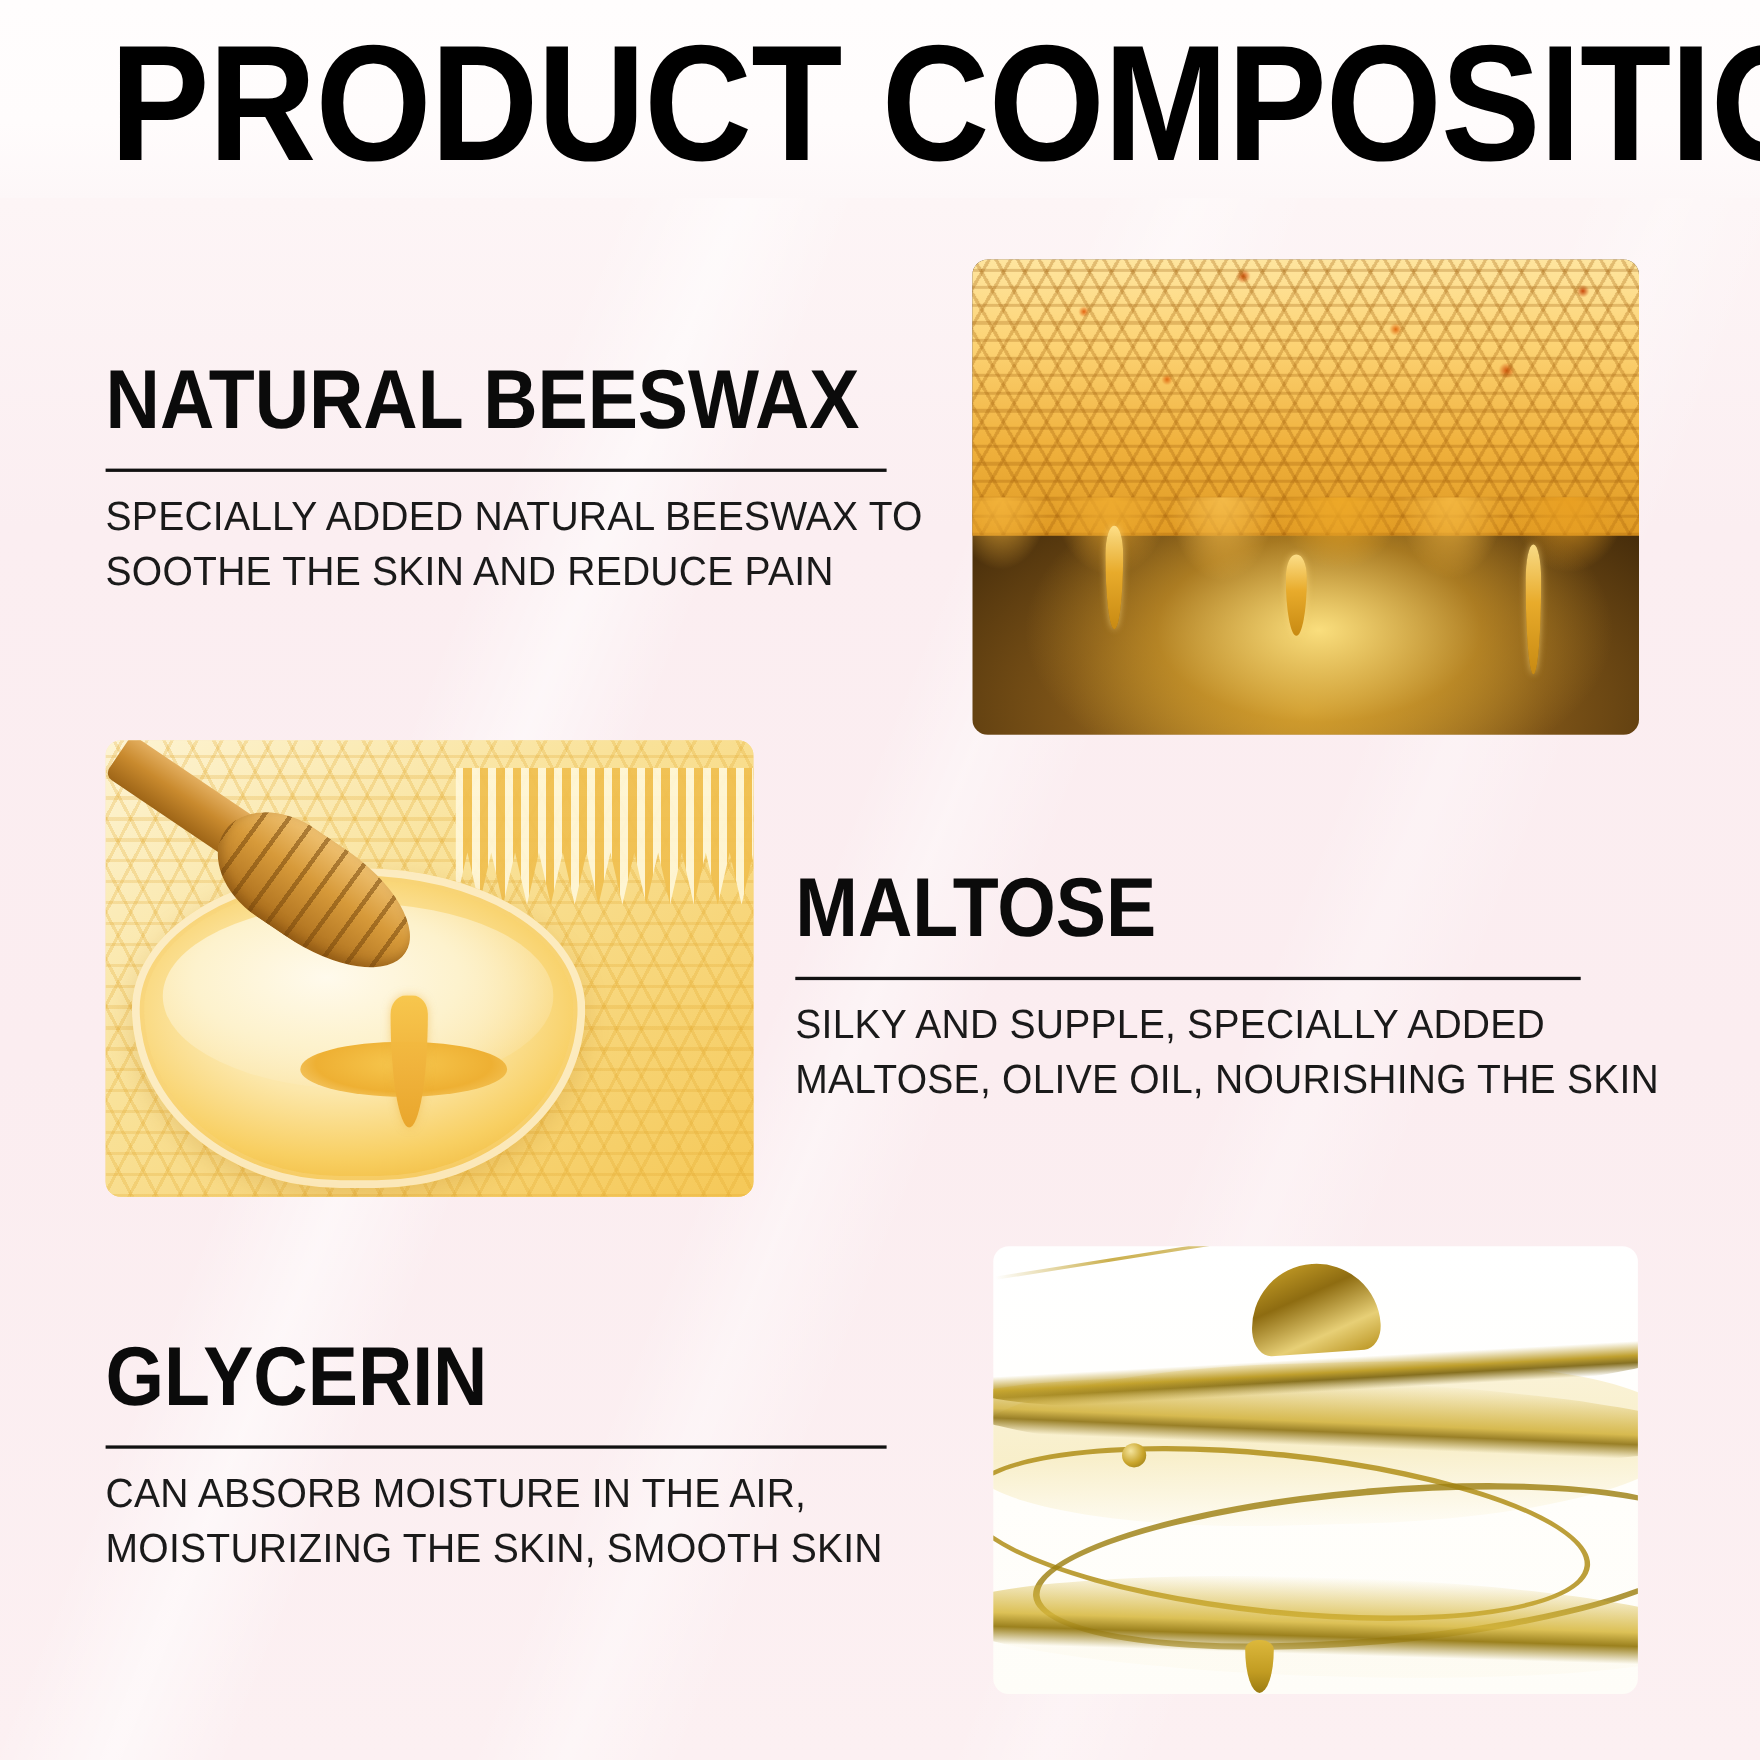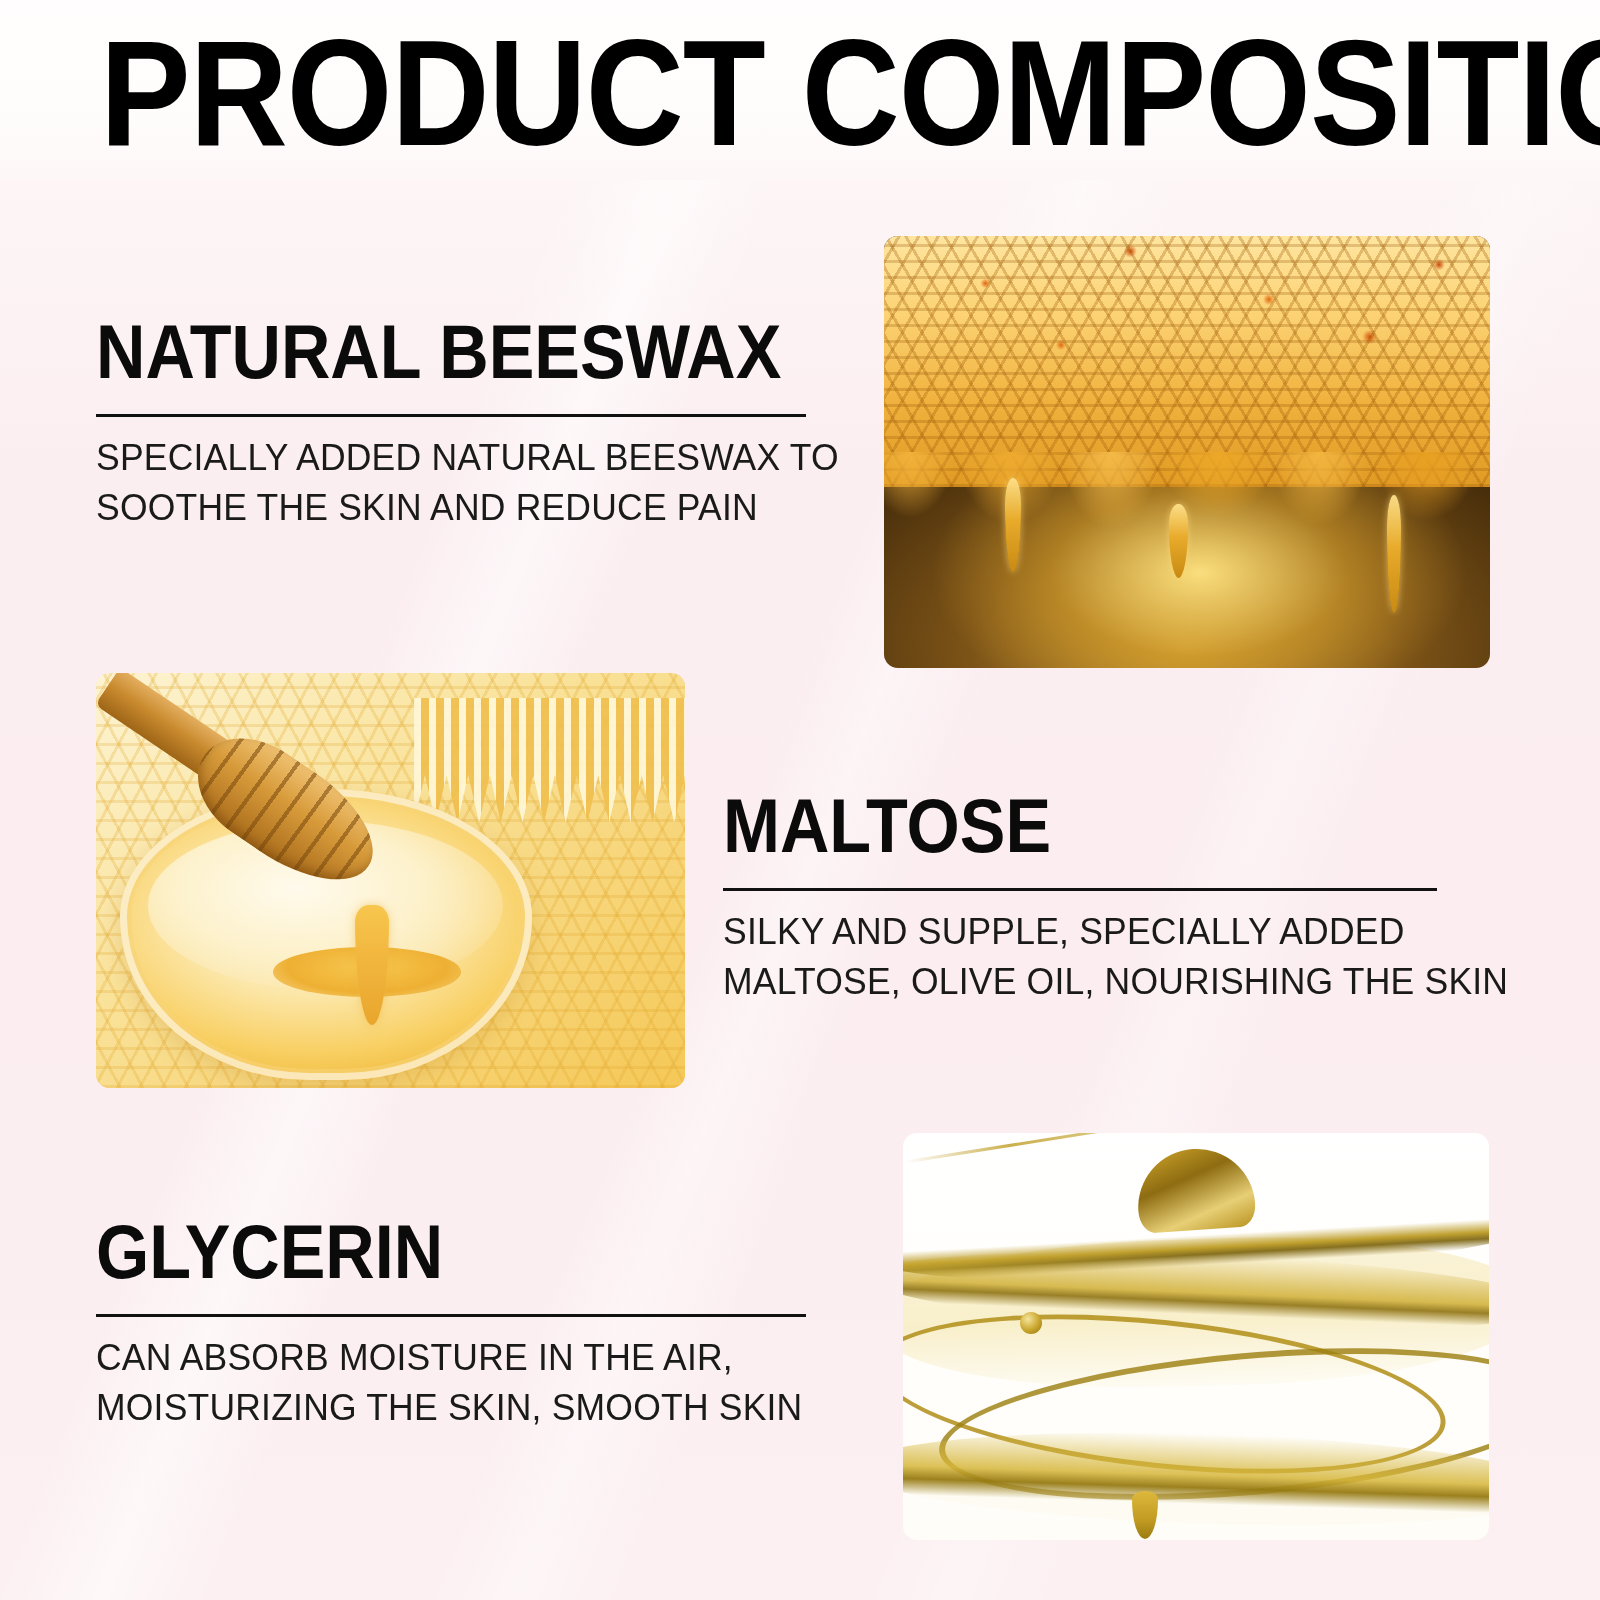--- a/index.html
+++ b/index.html
@@ -86,21 +86,21 @@
     font-weight: 400;
     font-size: 37px;
     line-height: 50px;
     letter-spacing: 0.2px;
     transform: scaleX(0.96);
     transform-origin: left center;
   }
   .ing-desc .line { display: block; white-space: nowrap; }
 
   
-  #block-beeswax { left: 96px; top: 312px; width: 760px; }
+  #block-beeswax { left: 96px; top: 324px; width: 760px; }
   #block-beeswax .rule { width: 710px; margin-top: 22px; }
   #block-beeswax .ing-desc { margin-top: 16px; }
 
   
   #block-maltose { left: 723px; top: 786px; width: 790px; }
   #block-maltose .rule { width: 714px; margin-top: 22px; }
   #block-maltose .ing-desc { margin-top: 16px; }
 
   
   #block-glycerin { left: 96px; top: 1212px; width: 760px; }

